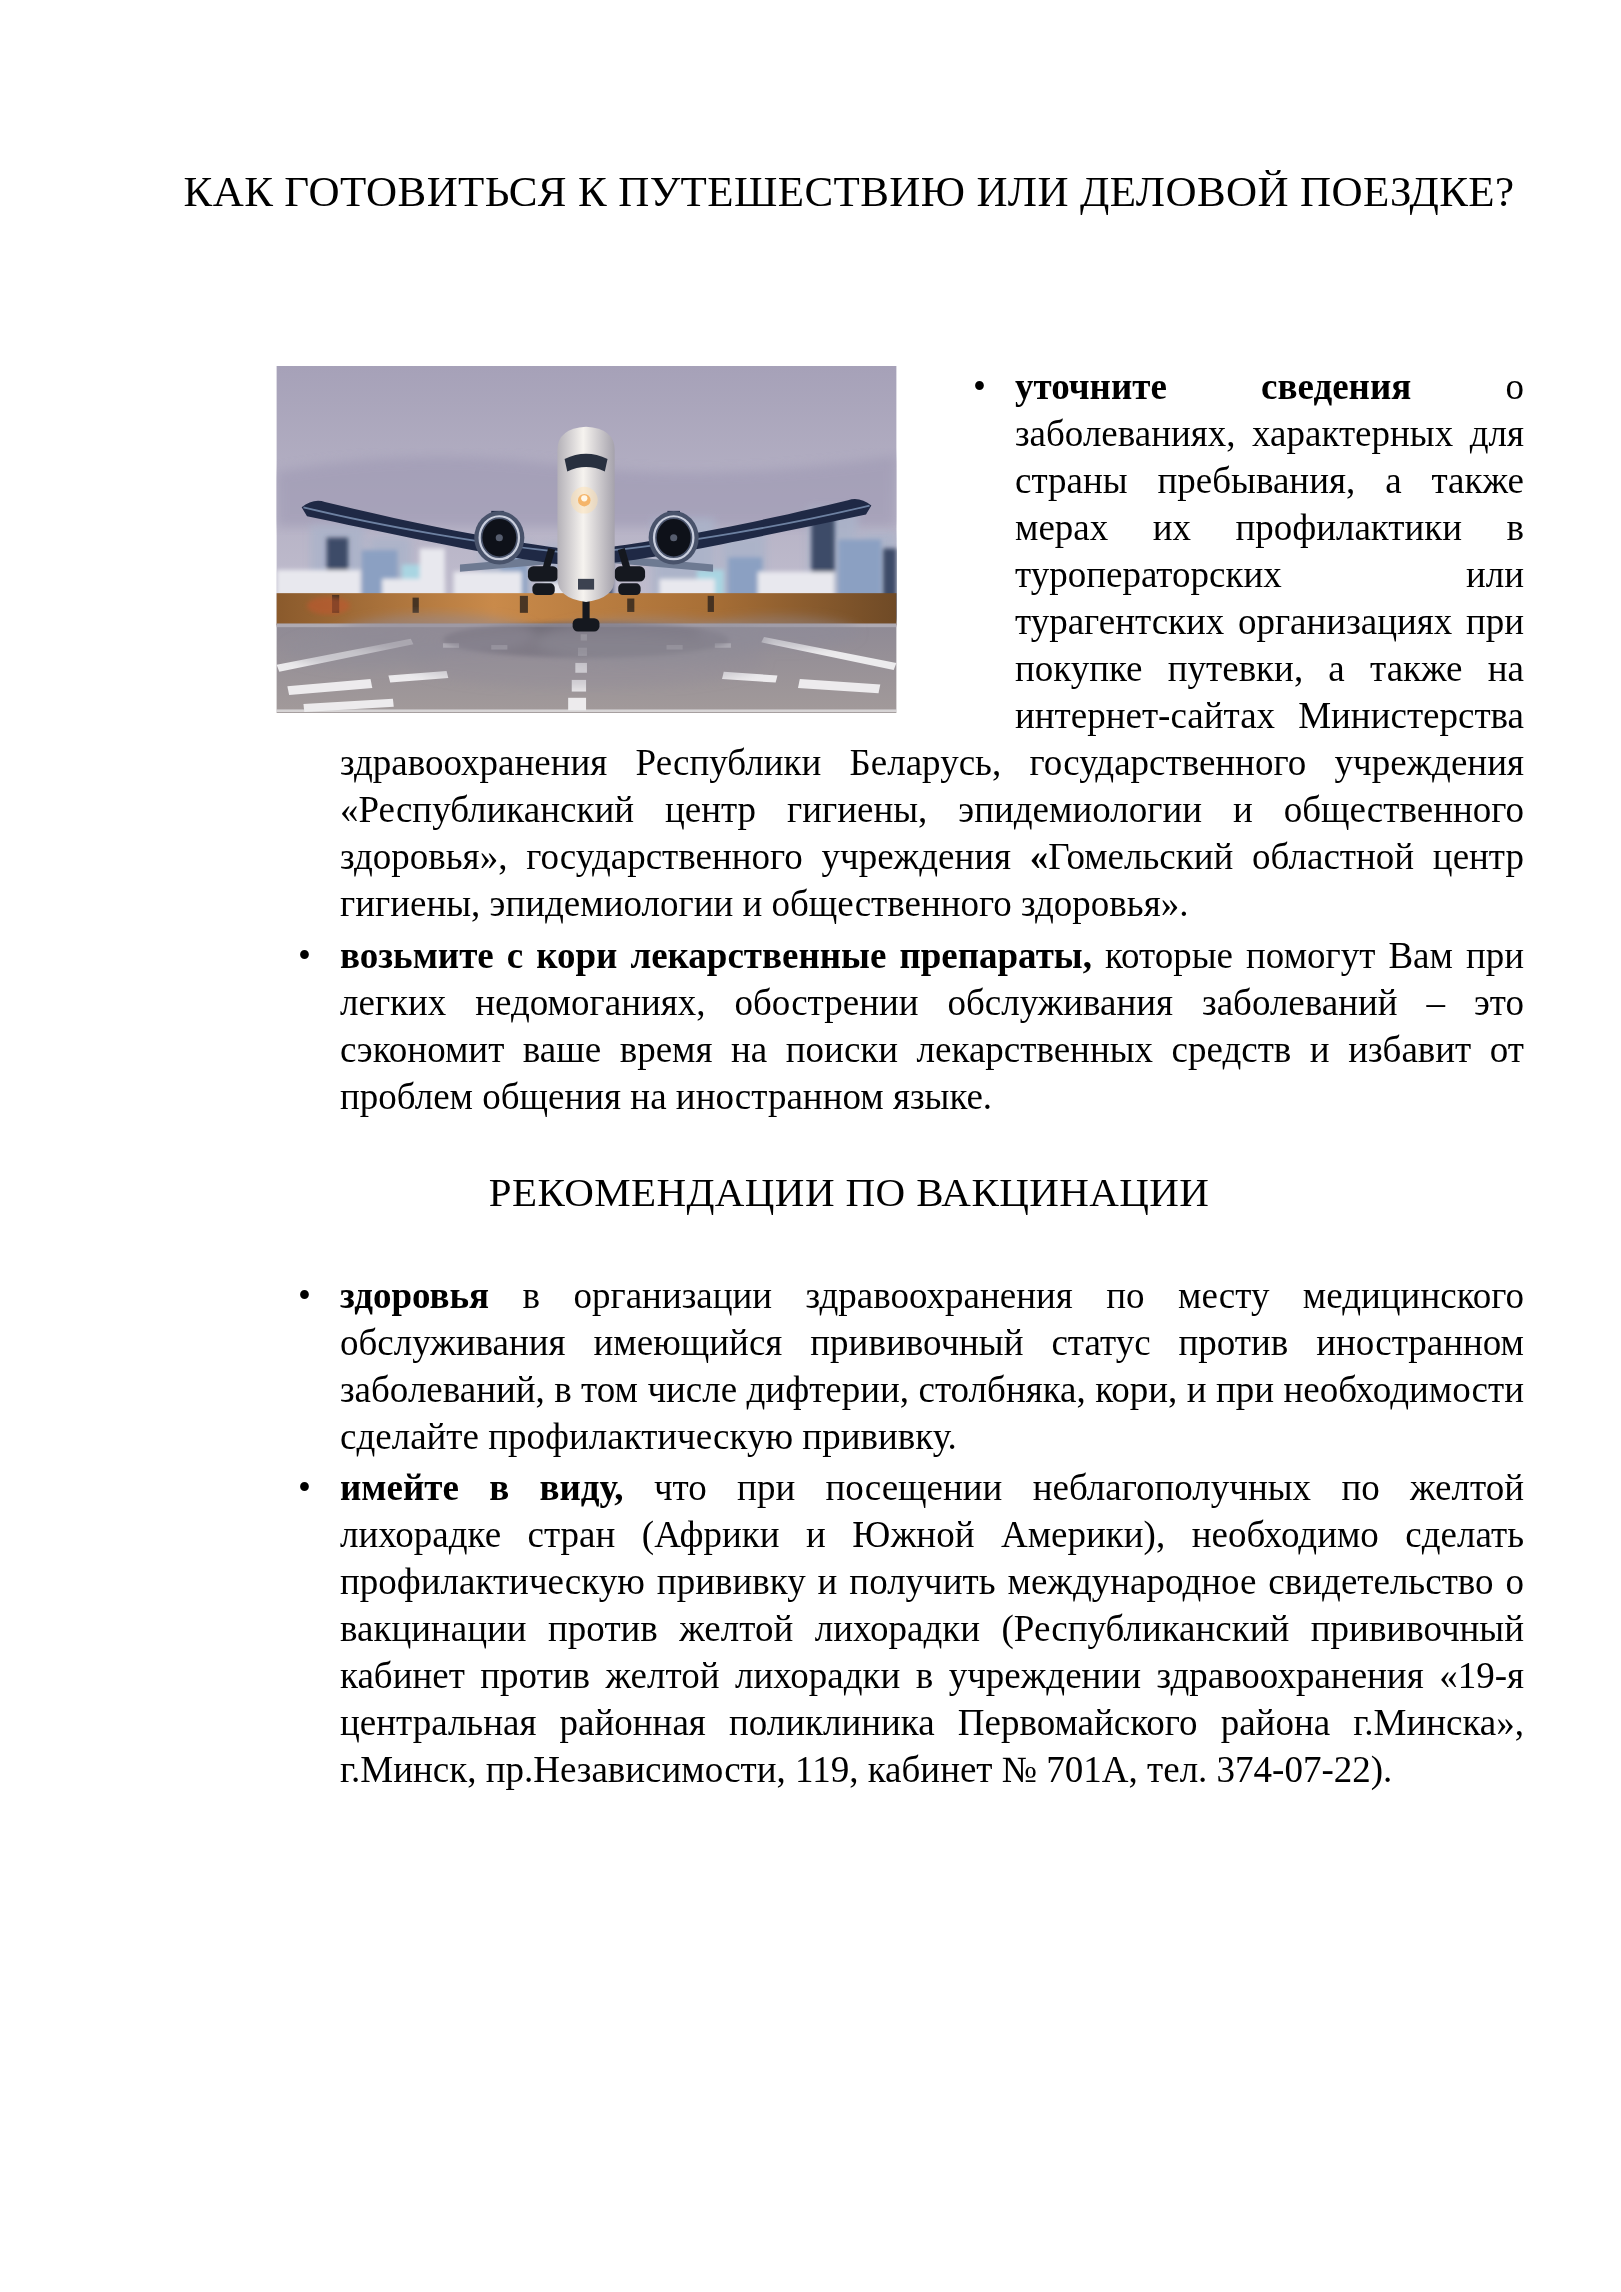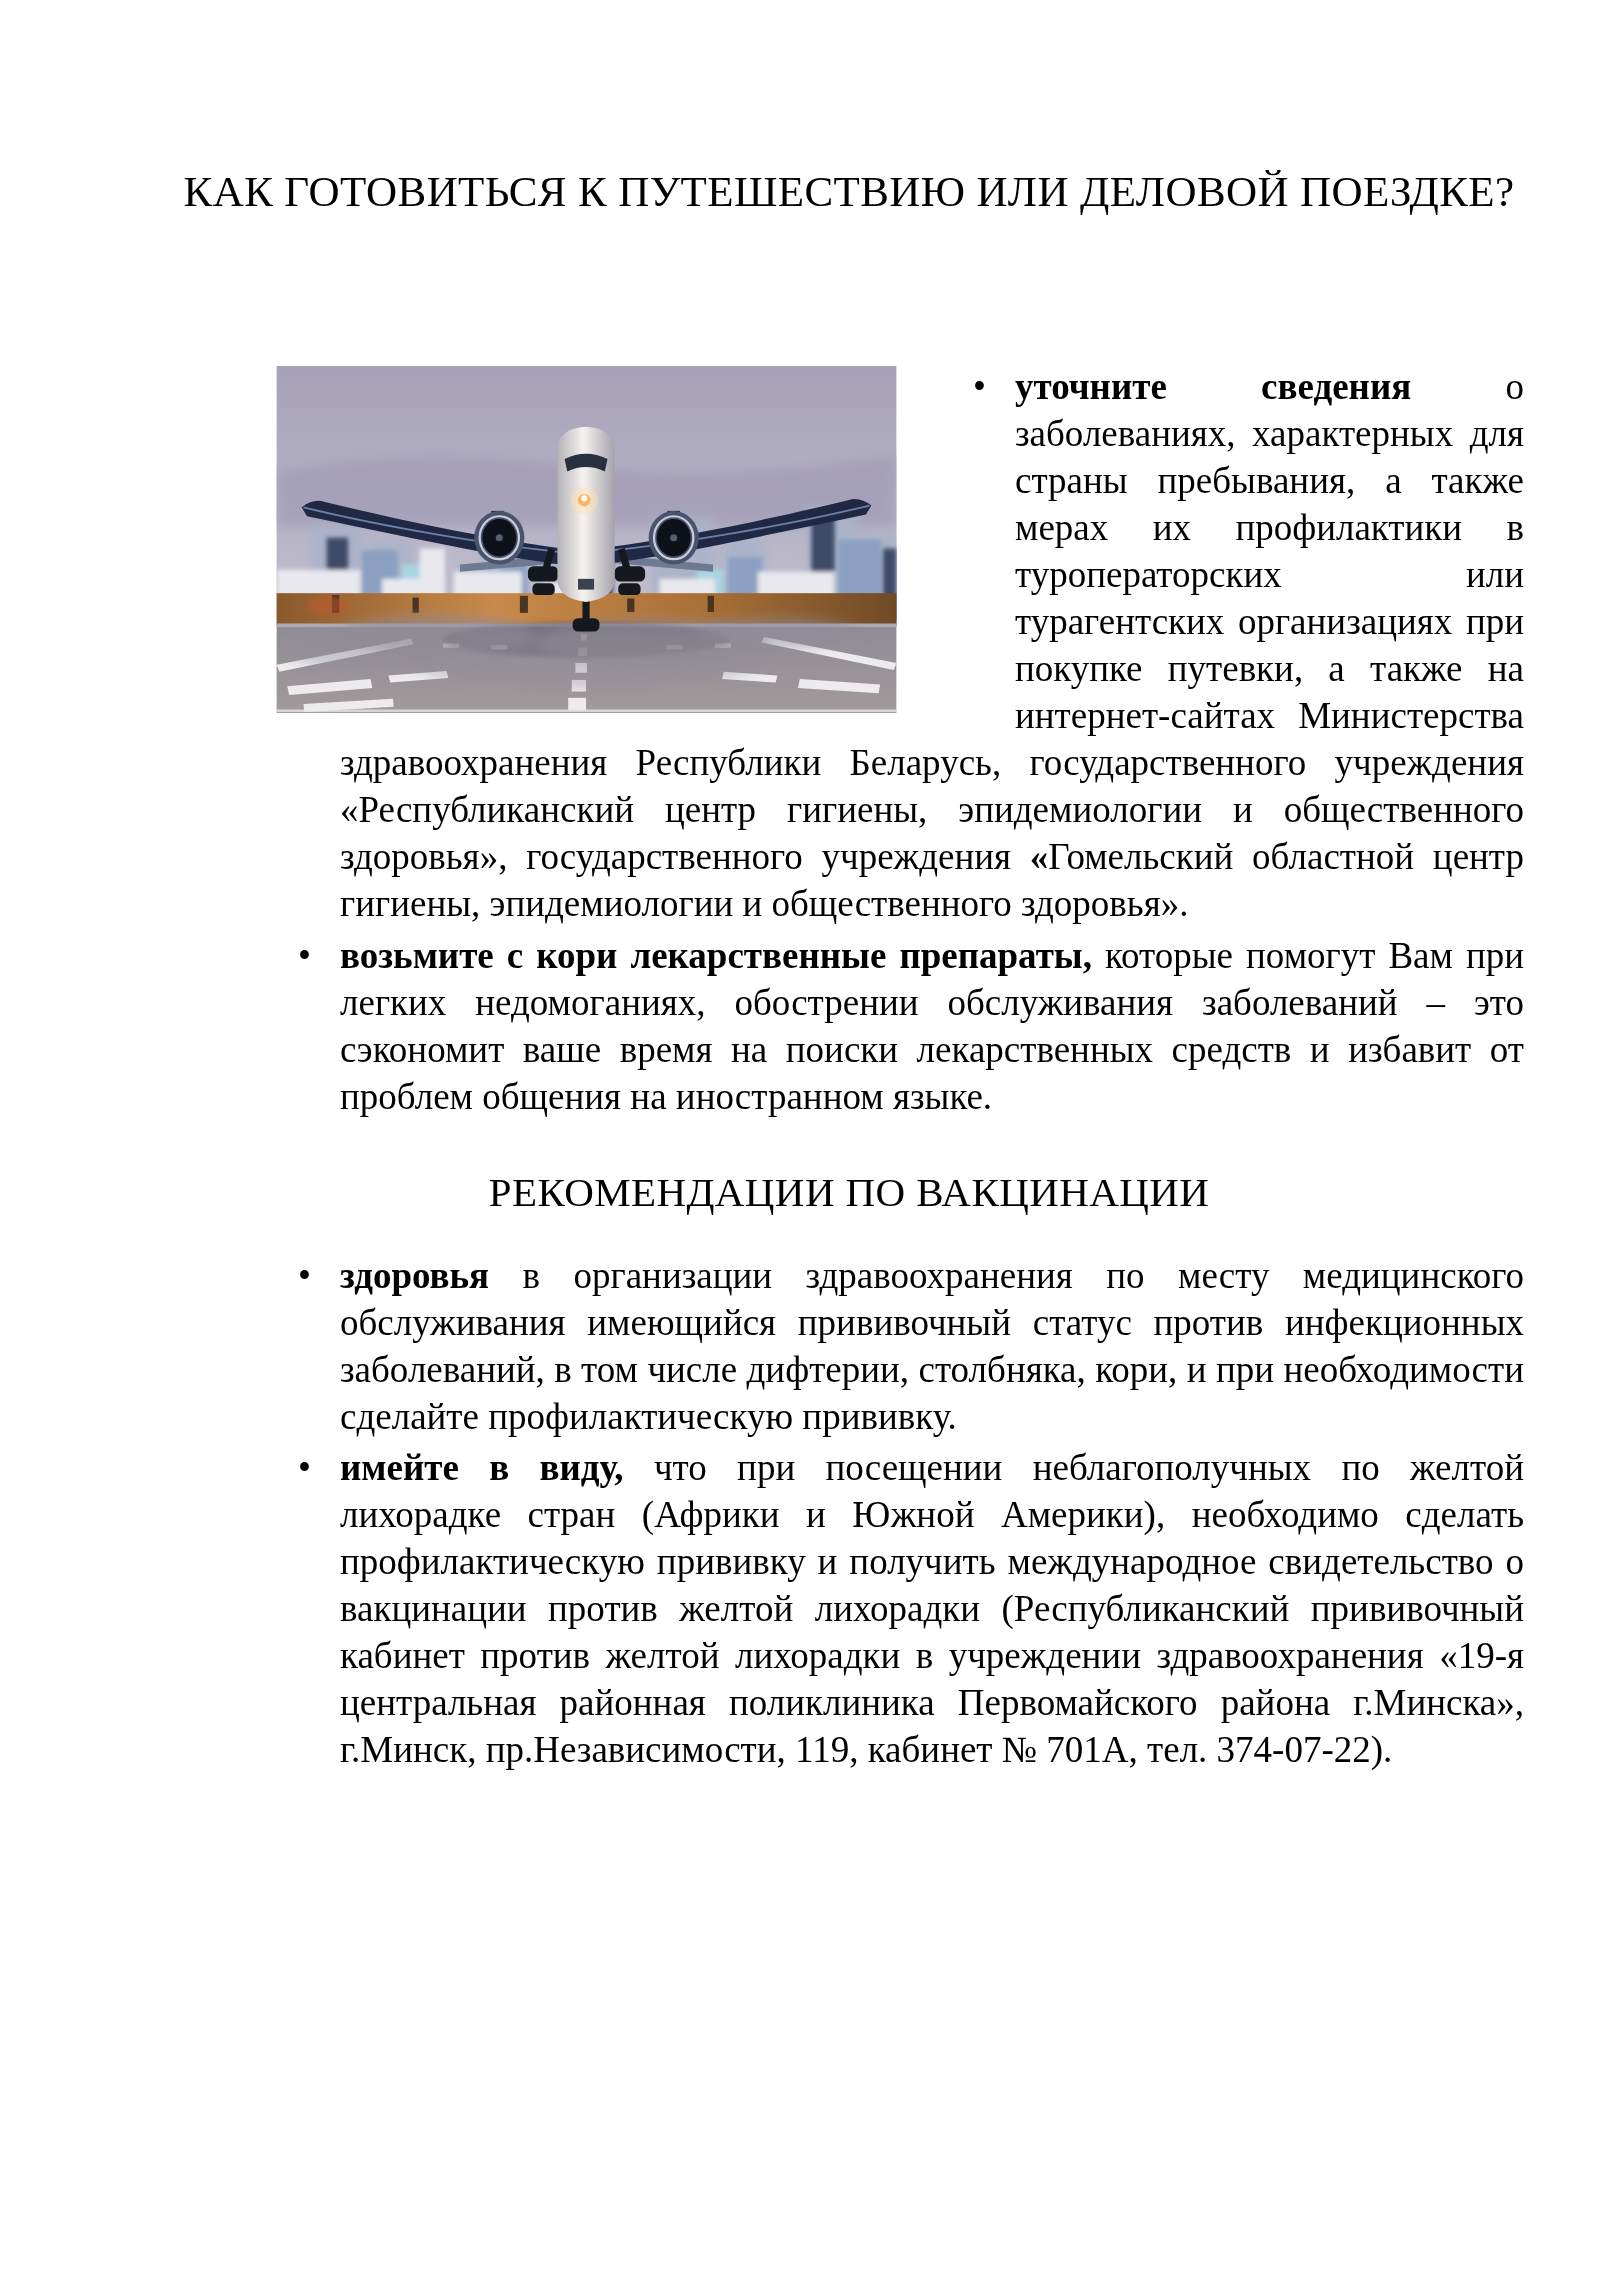--- a/index.html
+++ b/index.html
@@ -1,21 +1,21 @@
 <!DOCTYPE html>
 <html lang="ru" style="font-size:14.3px"><head>
 <meta charset="utf-8">
 <style>
   html,body{margin:0;padding:0;background:#ffffff;}
   body{width:1622px;height:2293px;position:relative;overflow:hidden;
        font-family:"Liberation Serif","DejaVu Serif",serif;color:#000;}
   .doc{padding:150px 90px 0 166px;font-size:37px;line-height:47px;}
   h1.title{font-size:43px;line-height:52px;font-weight:400;margin:16px 0 145px 0;
        text-align:center;white-space:nowrap;letter-spacing:0.4px;}
-  h2.subtitle{font-size:41px;line-height:50px;font-weight:400;margin:47px 0 35px 0;
+  h2.subtitle{font-size:41px;line-height:50px;font-weight:400;margin:47px 0 55px 0;
        text-align:center;letter-spacing:0.4px;}
   ul.blist{list-style:none;margin:8px;padding:0;}
   ul.blist li{padding-left:166px;text-indent:-42px;text-align:justify;}
   ul.blist li + li{margin-top:4.5px;}
   .blt{display:inline-block;width:42px;text-indent:0;font-size:1.0em;}
   strong{font-weight:700;}
   .photo{float:left;width:621px;height:347px;margin:2.7px 118px 19.7px -64px;}
   .photo svg{display:block;width:621px;height:347px;}
 </style>
 </head>
@@ -192,21 +192,21 @@
     </li>
     <li>
       <span class="blt">•</span><strong>возьмите с кори лекарственные препараты,</strong><span> которые помогут Вам при легких недомоганиях, обострении обслуживания заболеваний – это сэкономит ваше время на поиски лекарственных средств и избавит от проблем общения на иностранном языке.</span>
     </li>
   </ul>
 
   <h2 class="subtitle">РЕКОМЕНДАЦИИ ПО ВАКЦИНАЦИИ</h2>
 
   <ul class="blist">
     <li>
-      <span class="blt">•</span><strong>здоровья</strong><span> в организации здравоохранения по месту медицинского обслуживания имеющийся прививочный статус против инфекционных заболеваний, в том числе дифтерии, столбняка, кори, и при необходимости сделайте профилактическую прививку.</span>
+      <span class="blt">•</span><strong>здоровья</strong><span> в организации здравоохранения по месту медицинского обслуживания имеющийся прививочный статус против иностранном заболеваний, в том числе дифтерии, столбняка, кори, и при необходимости сделайте профилактическую прививку.</span>
     </li>
     <li>
       <span class="blt">•</span><strong>имейте в виду,</strong><span> что при посещении неблагополучных по желтой лихорадке стран (Африки и Южной Америки), необходимо сделать профилактическую прививку и получить международное свидетельство о вакцинации против желтой лихорадки (Республиканский прививочный кабинет против желтой лихорадки в учреждении здравоохранения «19-я центральная районная поликлиника Первомайского района г.Минска», г.Минск, пр.Независимости, 119, кабинет № 701А, тел. 374-07-22).</span>
     </li>
   </ul>
 
 </div>
 
 
 </body></html>

